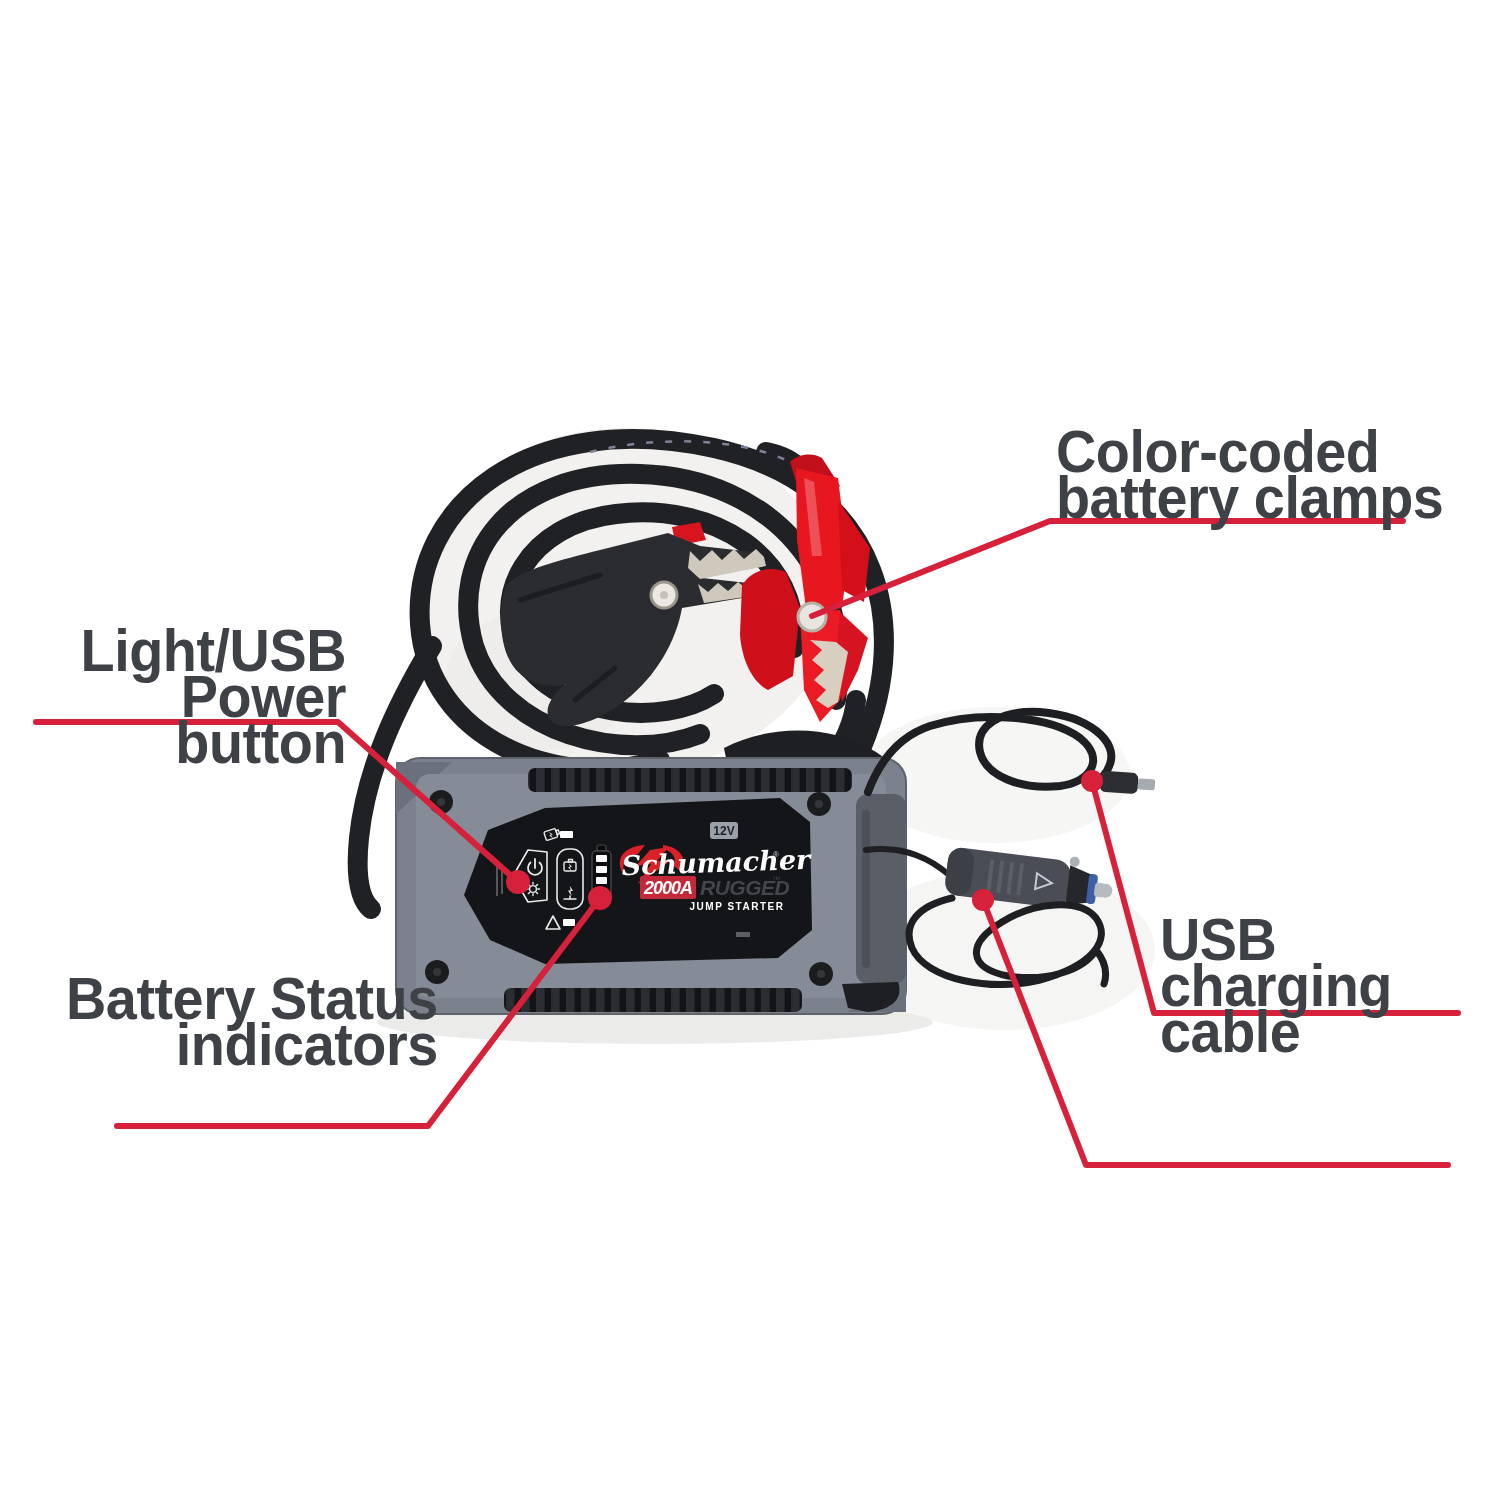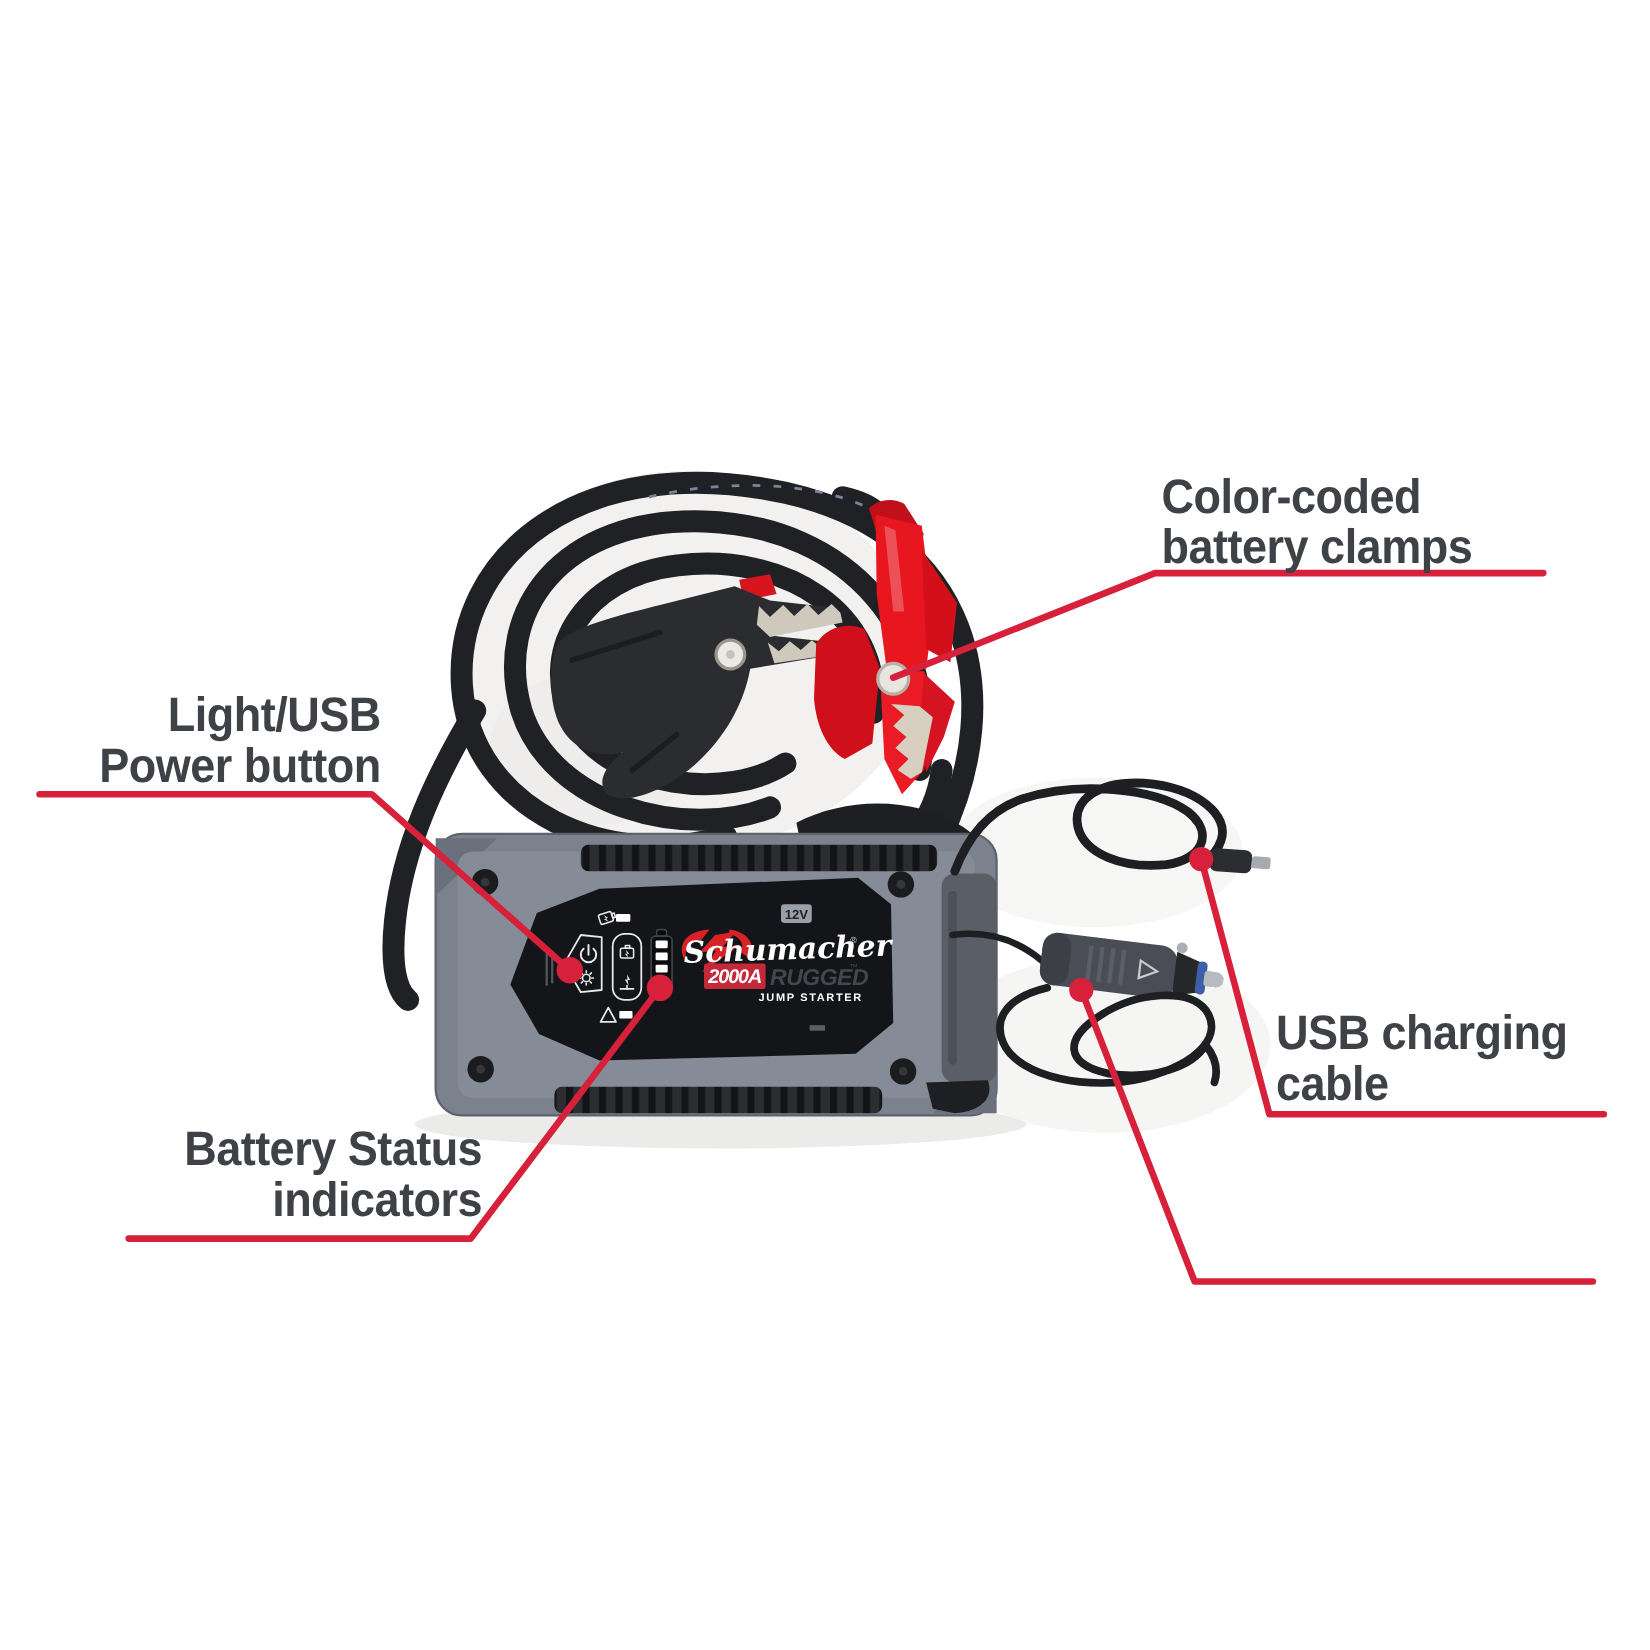--- a/index.html
+++ b/index.html
@@ -7,21 +7,21 @@
     --accent:#d7203a;
     --ink:#3e4247;
   }
   .stage{
     position:relative;width:1500px;height:1500px;background:#ffffff;
     overflow:hidden;font-family:"Liberation Sans",sans-serif;
   }
   .art{position:absolute;left:0;top:0;}
   .callout{
     position:absolute;color:var(--ink);
-    font-weight:bold;font-size:44px;line-height:46px;letter-spacing:-0.5px;
+    font-weight:bold;font-size:60px;line-height:46px;letter-spacing:-0.5px;
   }
   .callout .cond{display:block;transform:scaleX(0.93);}
   .callout.align-left .cond{transform-origin:left top;text-align:left;}
   .callout.align-right .cond{transform-origin:right top;text-align:right;}
 </style>
 </head>
 <body>
 
 <div class="stage">
 
@@ -250,20 +250,20 @@
   </div>
 
   <div class="callout align-right" style="right:1154px;top:628px;">
     <span class="cond">
       <span>Light/USB</span><br>
       <span>Power button</span>
     </span>
   </div>
 
 
-  <div class="callout align-right" style="right:1062px;top:1022px;">
+  <div class="callout align-right" style="right:1062px;top:976px;">
     <span class="cond">
       <span>Battery Status</span><br>
       <span>indicators</span>
     </span>
   </div>
 
 </div>
 
 </body></html>

